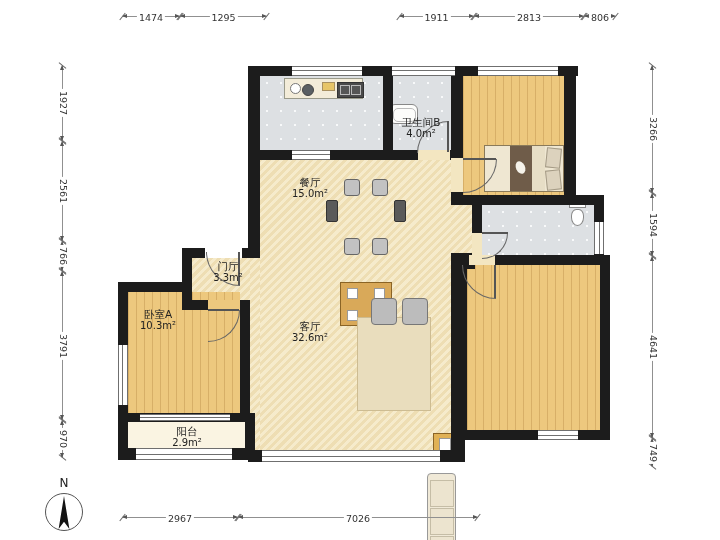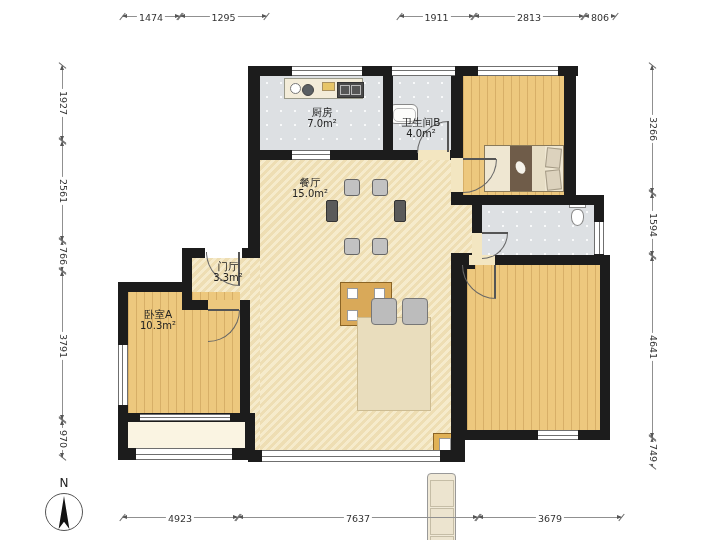--- a/index.html
+++ b/index.html
@@ -177,40 +177,44 @@
   <div class="fu" style="left:402px;top:298px;width:26px;height:27px;background:#bcbcbc;border:1px solid #777;border-radius:4px"></div>
   <div class="fu rel" style="left:433px;top:301px;width:21px;height:21px;background:#e0b156;border:1px solid #8a6426">
     <div class="abs" style="left:5px;top:4px;width:10px;height:11px;background:#fff;border:1px solid #999"></div>
   </div>
   <div class="fu rel" style="left:427px;top:320px;width:29px;height:95px;background:#f0e9d7;border:1px solid #999;border-radius:4px">
     <div class="abs" style="left:2px;top:6px;width:22px;height:25px;background:#ece4cf;border:1px solid #c5bda6"></div>
     <div class="abs" style="left:2px;top:34px;width:22px;height:25px;background:#ece4cf;border:1px solid #c5bda6"></div>
     <div class="abs" style="left:2px;top:62px;width:22px;height:25px;background:#ece4cf;border:1px solid #c5bda6"></div>
   </div>
 
-  <div class="room-label" style="left:280px;top:106px">
-    <div class="rn">厨房</div>
-    <div class="ra">7.0m²</div>
-  </div>
   <div class="room-label" style="left:379px;top:116px">
     <div class="rn">卫生间B</div>
     <div class="ra">4.0m²</div>
   </div>
   <div class="room-label" style="left:268px;top:176px">
     <div class="rn">餐厅</div>
     <div class="ra">15.0m²</div>
   </div>
   <div class="room-label" style="left:186px;top:260px">
     <div class="rn">门厅</div>
     <div class="ra">3.3m²</div>
   </div>
   <div class="room-label" style="left:116px;top:308px">
     <div class="rn">卧室A</div>
     <div class="ra">10.3m²</div>
   </div>
+  <div class="room-label" style="left:268px;top:320px">
+    <div class="rn">客厅</div>
+    <div class="ra">32.6m²</div>
+  </div>
+  <div class="room-label" style="left:145px;top:425px">
+    <div class="rn">阳台</div>
+    <div class="ra">2.9m²</div>
+  </div>
 
   <div class="dim-h" style="left:122px;top:10px;width:58px">
       <span class="ln"></span>
       <span class="tkl"></span>
       <span class="tkr"></span>
       <span class="arl"></span>
       <span class="arr"></span>
       <span class="dim-lbl">1474</span>
     </div>
   <div class="dim-h" style="left:180px;top:10px;width:87px">
@@ -319,37 +323,29 @@
       <span class="arb"></span>
       <span class="dim-lbl">749</span>
     </div>
 
   <div class="dim-h" style="left:122px;top:511px;width:116px">
       <span class="ln"></span>
       <span class="tkl"></span>
       <span class="tkr"></span>
       <span class="arl"></span>
       <span class="arr"></span>
-      <span class="dim-lbl">4923</span>
+      <span class="dim-lbl">2967</span>
     </div>
   <div class="dim-h" style="left:238px;top:511px;width:240px">
       <span class="ln"></span>
       <span class="tkl"></span>
       <span class="tkr"></span>
       <span class="arl"></span>
       <span class="arr"></span>
-      <span class="dim-lbl">7637</span>
-    </div>
-  <div class="dim-h" style="left:478px;top:511px;width:144px">
-      <span class="ln"></span>
-      <span class="tkl"></span>
-      <span class="tkr"></span>
-      <span class="arl"></span>
-      <span class="arr"></span>
-      <span class="dim-lbl">3679</span>
+      <span class="dim-lbl">7026</span>
     </div>
 
   <div class="north">
     <div class="nl">N</div>
     <div class="circ"></div>
     <div class="needle"></div>
   </div>
 
 </div>
 

